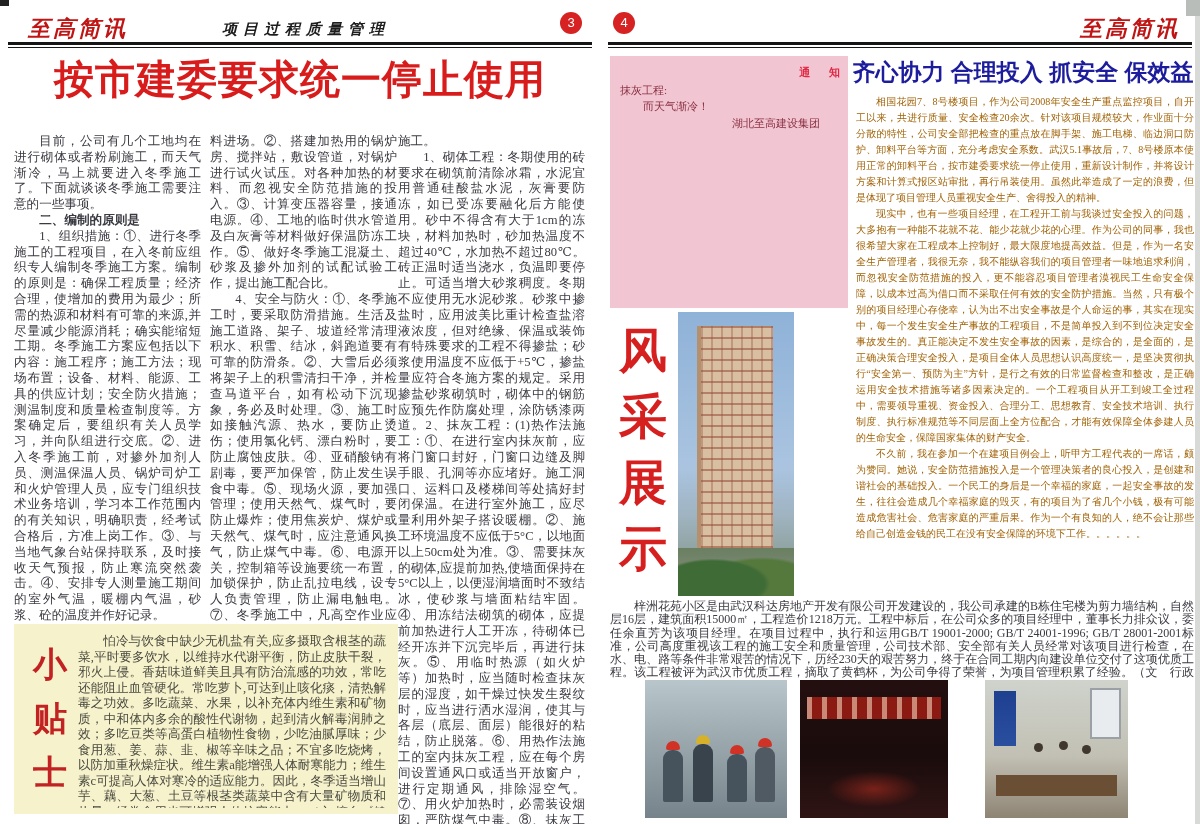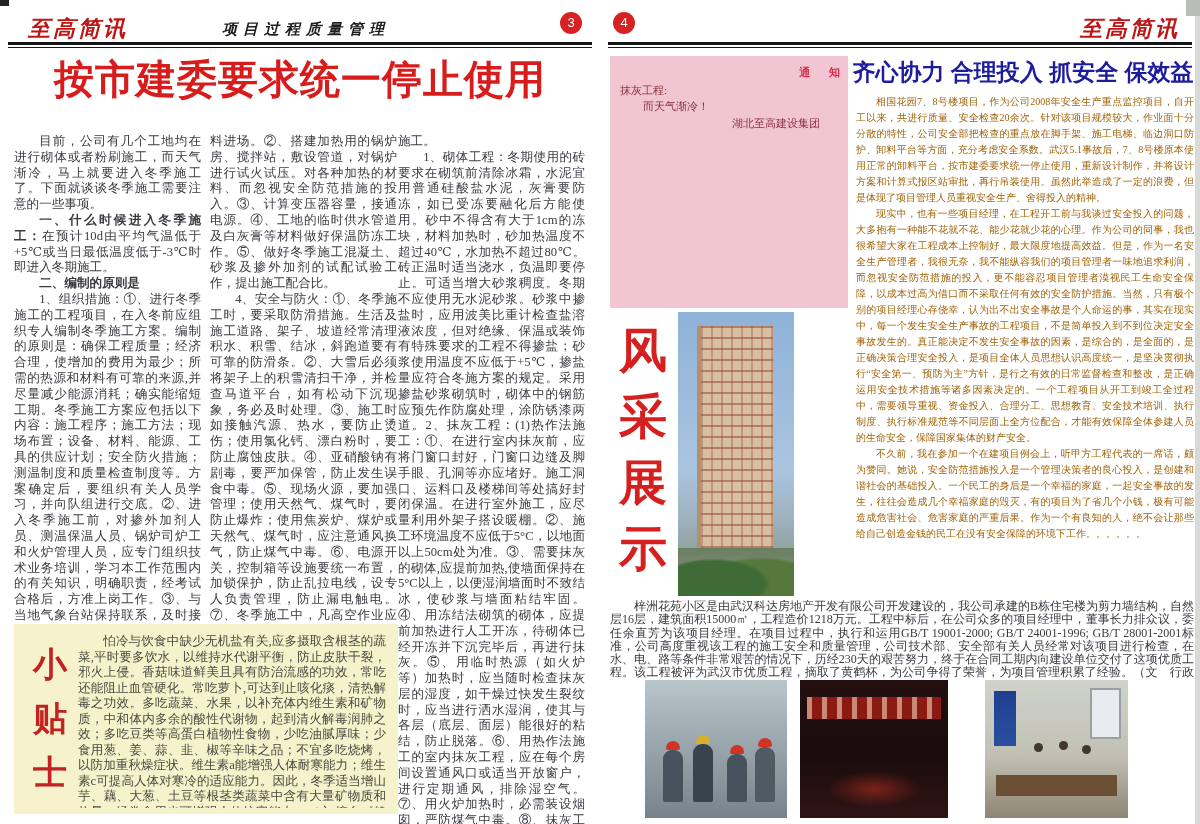--- a/index.html
+++ b/index.html
@@ -107,21 +107,20 @@
 <div class="page" id="left-page">
   <div class="masthead" style="left:28px;top:14px;">至高简讯</div>
   <div class="section-title">项目过程质量管理</div>
   <div class="page-circle" style="left:560px;top:12px;">3</div>
   <div class="dbl-rule"></div>
 
   <div class="headline">按市建委要求统一停止使用</div>
 
   <div class="col" id="col1">
       <p>目前，公司有几个工地均在进行砌体或者粉刷施工，而天气渐冷，马上就要进入冬季施工了。下面就谈谈冬季施工需要注意的一些事项。</p>
-      <p><b>一、什么时候进入冬季施工：</b>在预计10d由平均气温低于+5℃或当日最低温度低于-3℃时即进入冬期施工。</p>
       <p><b>二、编制的原则是</b></p>
       <p>1、组织措施：①、进行冬季施工的工程项目，在入冬前应组织专人编制冬季施工方案。编制的原则是：确保工程质量；经济合理，使增加的费用为最少；所需的热源和材料有可靠的来源,并尽量减少能源消耗；确实能缩短工期。冬季施工方案应包括以下内容：施工程序；施工方法；现场布置；设备、材料、能源、工具的供应计划；安全防火措施；测温制度和质量检查制度等。方案确定后，要组织有关人员学习，并向队组进行交底。②、进入冬季施工前，对掺外加剂人员、测温保温人员、锅炉司炉工和火炉管理人员，应专门组织技术业务培训，学习本工作范围内的有关知识，明确职责，经考试合格后，方准上岗工作。③、与当地气象台站保持联系，及时接收天气预报，防止寒流突然袭击。④、安排专人测量施工期间的室外气温，暖棚内气温，砂浆、砼的温度并作好记录。</p>
     </div>
   <div class="col" id="col2">
       <p class="noind">料进场。②、搭建加热用的锅炉房、搅拌站，敷设管道，对锅炉进行试火试压。对各种加热的材料、而忽视安全防范措施的投入。③、计算变压器容量，接通电源。④、工地的临时供水管道及白灰膏等材料做好保温防冻工作。⑤、做好冬季施工混凝土、砂浆及掺外加剂的试配试验工作，提出施工配合比。</p>
       <p>4、安全与防火：①、冬季施工时，要采取防滑措施。生活及施工道路、架子、坡道经常清理积水、积雪、结冰，斜跑道要有可靠的防滑条。②、大雪后必须将架子上的积雪清扫干净，并检查马道平台，如有松动下沉现象，务必及时处理。③、施工时如接触汽源、热水，要防止烫伤；使用氯化钙、漂白粉时，要防止腐蚀皮肤。④、亚硝酸钠有剧毒，要严加保管，防止发生误食中毒。⑤、现场火源，要加强管理；使用天然气、煤气时，要防止爆炸；使用焦炭炉、煤炉或天然气、煤气时，应注意通风换气，防止煤气中毒。⑥、电源开关，控制箱等设施要统一布置，加锁保护，防止乱拉电线，设专人负责管理，防止漏电触电。⑦、冬季施工中，凡高空作业应系安全带，穿胶底鞋，防止滑落及高空坠落。⑧、施工现场水源及消火栓应设标记。</p>
     </div>
   <div class="col" id="col3">
       <p class="noind">施工。</p>
       <p>1、砌体工程：冬期使用的砖要求在砌筑前清除冰霜，水泥宜用普通硅酸盐水泥，灰膏要防冻，如已受冻要融化后方能使用。砂中不得含有大于1cm的冻块，材料加热时，砂加热温度不超过40℃，水加热不超过80℃。砖正温时适当浇水，负温即要停止。可适当增大砂浆稠度。冬期不应使用无水泥砂浆。砂浆中掺盐时，应用波美比重计检查盐溶液浓度，但对绝缘、保温或装饰有特殊要求的工程不得掺盐；砂浆使用温度不应低于+5℃，掺盐量应符合冬施方案的规定。采用掺盐砂浆砌筑时，砌体中的钢筋应预先作防腐处理，涂防锈漆两道。2、抹灰工程：(1)热作法施工：①、在进行室内抹灰前，应将门窗口封好，门窗口边缝及脚手眼、孔洞等亦应堵好。施工洞口、运料口及楼梯间等处搞好封闭保温。在进行室外施工，应尽量利用外架子搭设暖棚。②、施工环境温度不应低于5°C，以地面以上50cm处为准。③、需要抹灰的砌体,应提前加热,使墙面保持在5°C以上，以便湿润墙面时不致结冰，使砂浆与墙面粘结牢固。④、用冻结法砌筑的砌体，应提前加热进行人工开冻，待砌体已经开冻并下沉完毕后，再进行抹灰。⑤、用临时热源（如火炉等）加热时，应当随时检查抹灰层的湿度，如干燥过快发生裂纹时，应当进行洒水湿润，使其与各层（底层、面层）能很好的粘结，防止脱落。⑥、用热作法施工的室内抹灰工程，应在每个房间设置通风口或适当开放窗户，进行定期通风，排除湿空气。⑦、用火炉加热时，必需装设烟囱，严防煤气中毒。⑧、抹灰工程所用的砂浆，应在正温度的室内或临时暖棚中制作,砂浆使用时的温度，应在5°C以上，为了获得砂浆应有温度，采用热水搅拌。(2)、冷作法施工：①、冷作法施工所用砂浆，必须在暖棚中制作。砂浆使用时的温度，应在5°C以上。②、砂浆中可以掺入亚硝酸钠或氯化钠作防冻剂，其掺量根据不同气温和规范要求，由专人配制和使用，配制时先制成20%浓度的标准溶液，然后根据气温再配制成使用浓度溶液。③、采用氯盐作防冻剂时，砂浆内埋设的铁件均需涂刷防锈漆。④、抹灰基层表面如有冰霜雪时，可用与抹灰砂浆同浓度的防冻剂热水溶液冲，将表面杂物清除干净后再行抹灰。（文　技术部）</p>

